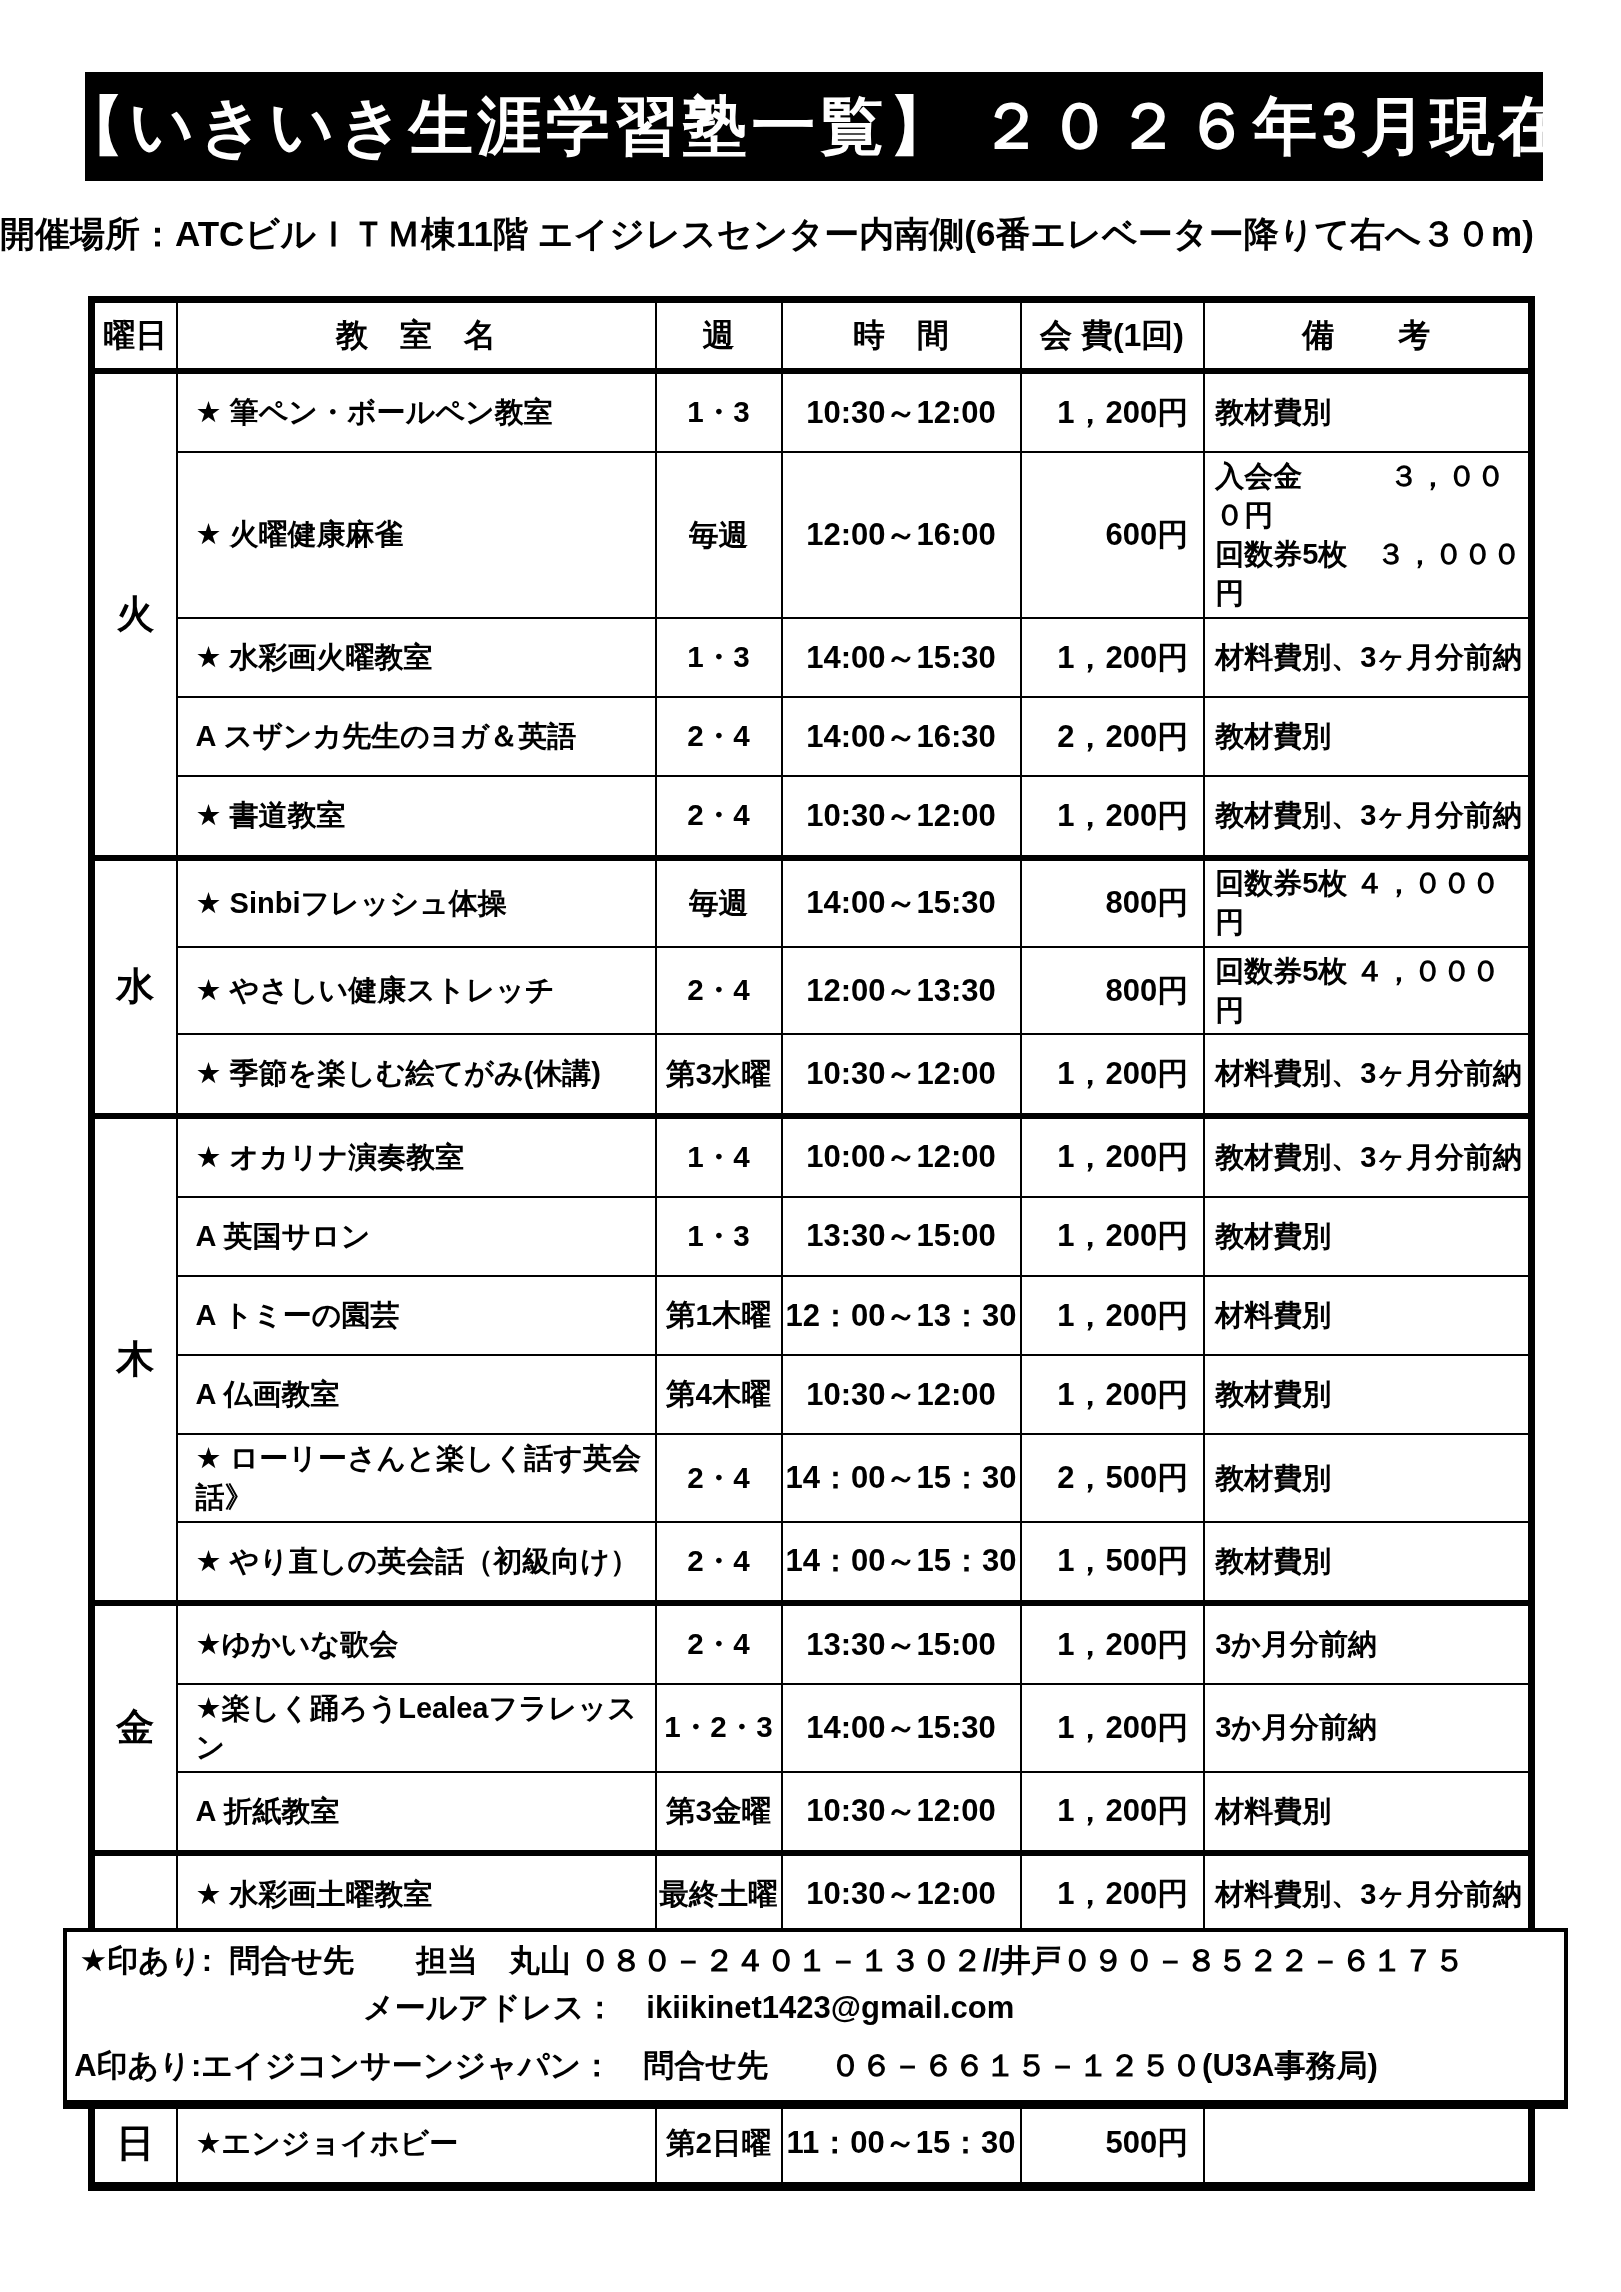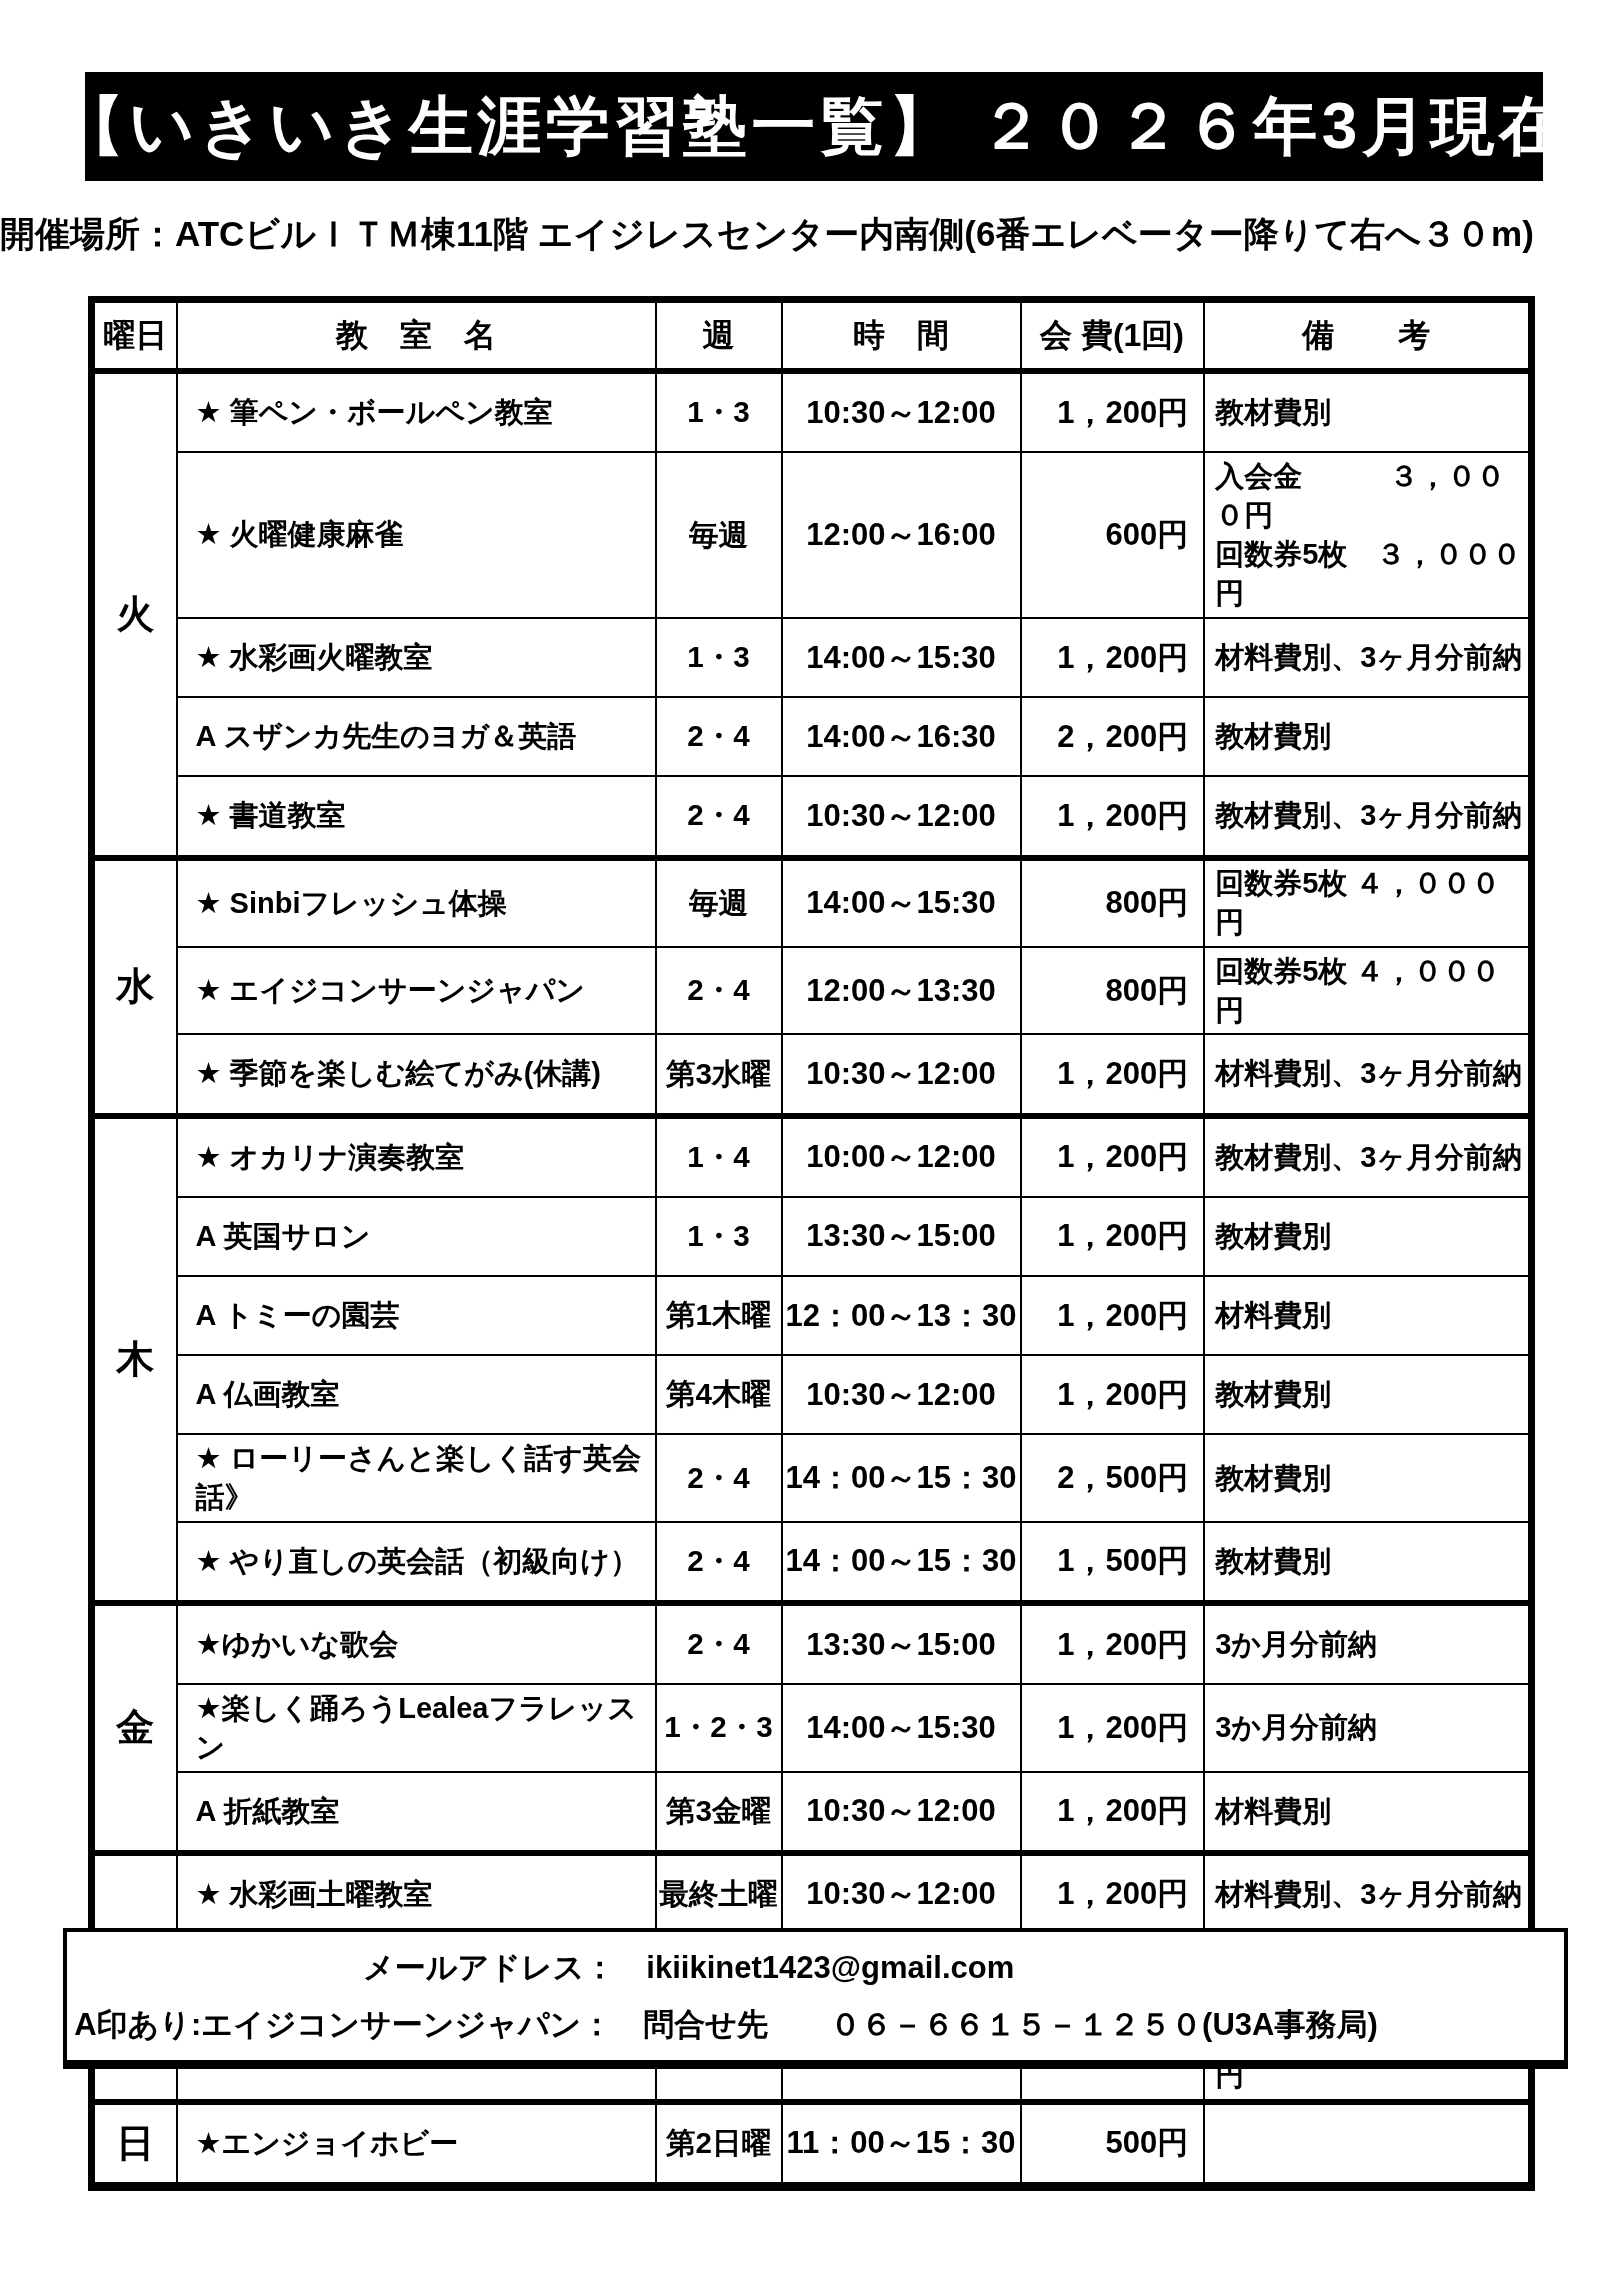--- a/index.html
+++ b/index.html
@@ -146,21 +146,21 @@
         </tr>
         <tr class="group-start">
           <td class="day-cell" rowspan="3">水</td>
           <td class="name-cell">★ Sinbiフレッシュ体操</td>
           <td class="week-cell">毎週</td>
           <td class="time-cell">14:00～15:30</td>
           <td class="fee-cell">800円</td>
           <td class="note-cell">回数券5枚 ４，０００円</td>
         </tr>
         <tr>
-          <td class="name-cell">★ エイジコンサーンジャパン</td>
+          <td class="name-cell">★ やさしい健康ストレッチ</td>
           <td class="week-cell">2・4</td>
           <td class="time-cell">12:00～13:30</td>
           <td class="fee-cell">800円</td>
           <td class="note-cell">回数券5枚 ４，０００円</td>
         </tr>
         <tr>
           <td class="name-cell">★ 季節を楽しむ絵てがみ(休講)</td>
           <td class="week-cell">第3水曜</td>
           <td class="time-cell">10:30～12:00</td>
           <td class="fee-cell">1，200円</td>
@@ -252,18 +252,19 @@
           <td class="name-cell">★エンジョイホビー</td>
           <td class="week-cell">第2日曜</td>
           <td class="time-cell">11：00～15：30</td>
           <td class="fee-cell">500円</td>
           <td class="note-cell"></td>
         </tr>
       </tbody>
   </table>
 
   <div class="footer-box">
+      <div class="footer-line fl0">★印あり:  問合せ先　　担当　丸山 ０８０－２４０１－１３０２//井戸０９０－８５２２－６１７５</div>
       <div class="footer-line fl1">メールアドレス：　ikiikinet1423@gmail.com</div>
       <div class="footer-line fl3">A印あり:エイジコンサーンジャパン：　問合せ先　　０６－６６１５－１２５０(U3A事務局)</div>
     </div>
 
 </div>
 
 
 </body></html>

